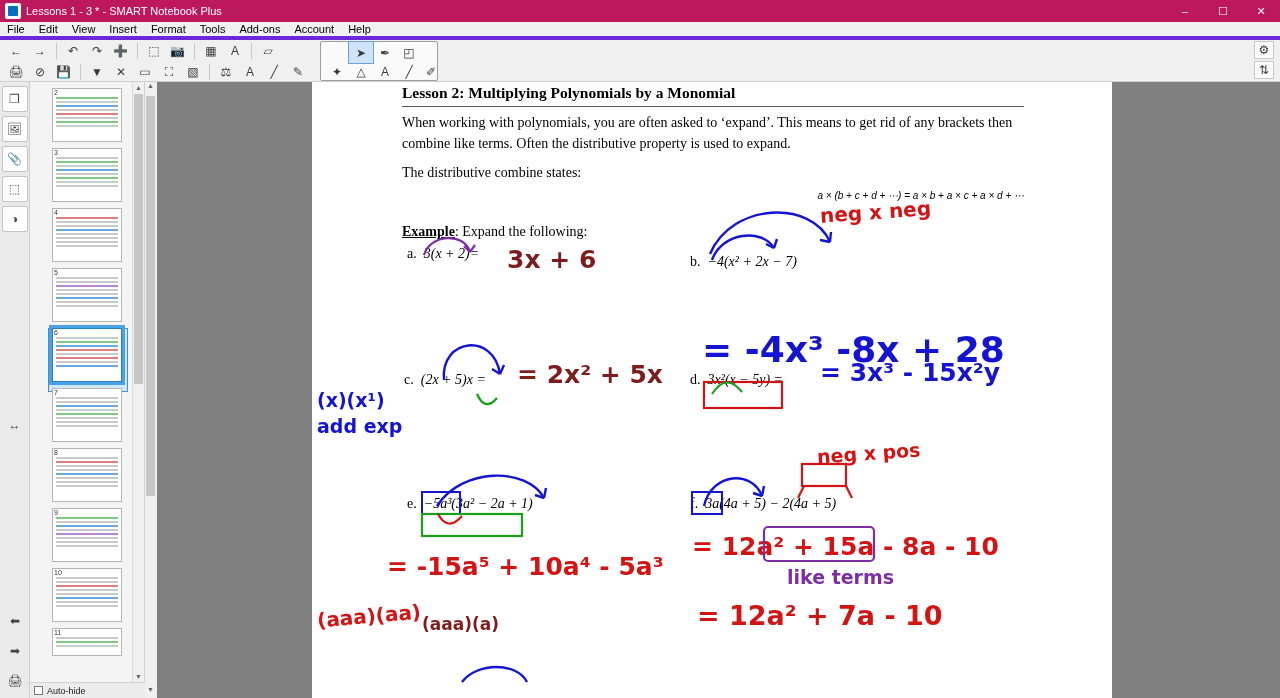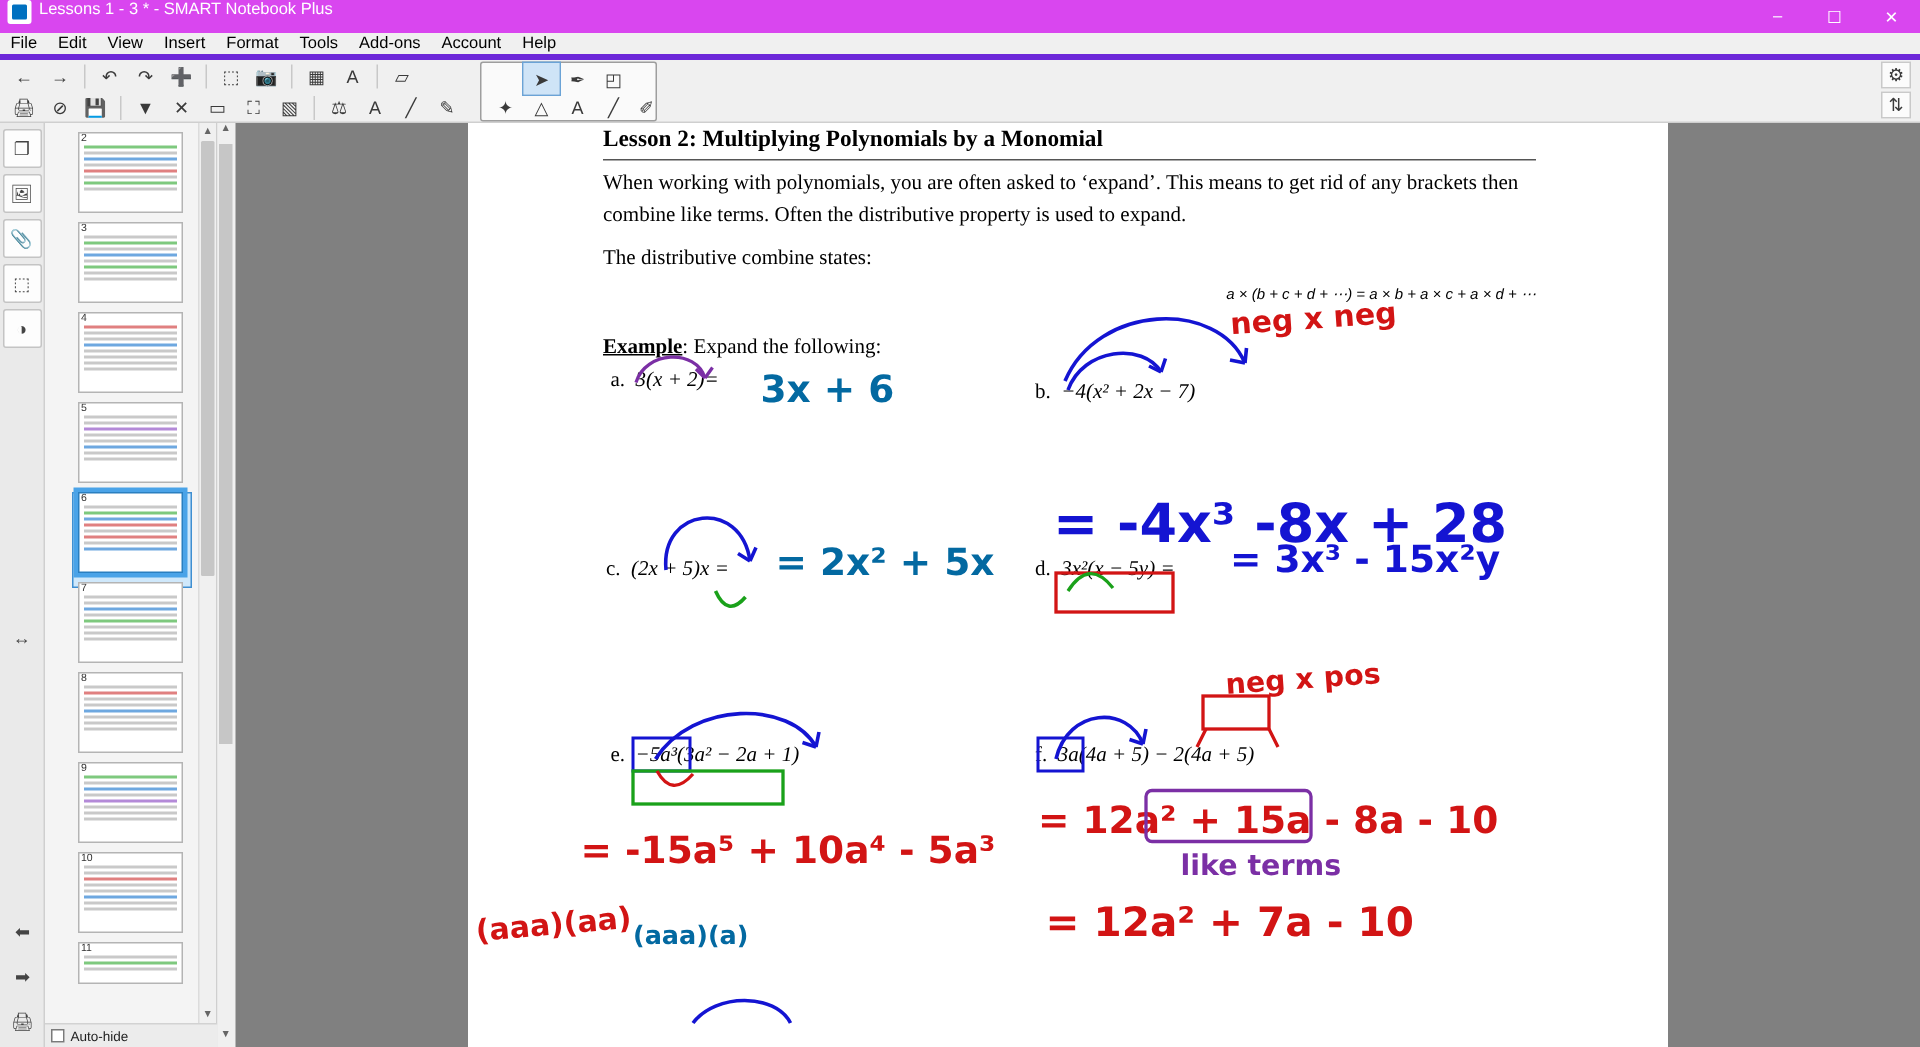--- a/index.html
+++ b/index.html
@@ -12,23 +12,23 @@
   }
   #app {
     position: relative;
     width: 1280px; height: 698px;
     background: #f0f0f0;
   }
 
   
   .titlebar {
     position: absolute; top: 0; left: 0; width: 1280px; height: 22px;
-    background: #d946ef;
+    background: #be185d;
     color: #ffffff;
-    display: flex; align-items: flex-start;
+    display: flex; align-items: center;
     font-size: 11px;
   }
   .titlebar .app-icon {
     width: 16px; height: 16px; margin: 0 5px 0 5px;
     background: #ffffff;
     border-radius: 2px;
     position: relative;
     flex: none;
   }
   .titlebar .app-icon::after {
@@ -216,21 +216,21 @@
   }
   .it-a { left: 95px; top: 164px; }
   .it-b { left: 378px; top: 172px; }
   .it-c { left: 92px; top: 290px; }
   .it-d { left: 378px; top: 290px; }
   .it-e { left: 95px; top: 414px; }
   .it-f { left: 378px; top: 414px; }
 
   .ink { position: absolute; white-space: nowrap; font-family: "DejaVu Sans", sans-serif; }
   .ink-blue { color: #1414d2; }
-  .ink-green { color: #0369a1; }
+  .ink-green { color: #7f1d1d; }
   .ink-red { color: #d21414; }
   .ink-purple { color: #7b2fa5; }
   .hand {
     font-family: "DejaVu Sans", sans-serif;
     font-weight: 600;
   }
 
   svg.overlay { position: absolute; left: 0; top: 0; width: 800px; height: 616px; pointer-events: none; }
 
   
@@ -552,20 +552,21 @@
         <div class="ink hand ink-green" style="left:195px; top:163px; font-size:25px;">3x + 6</div>
 
         <div class="ink hand ink-red" style="left:508px; top:118px; font-size:20px; transform:rotate(-4deg);">neg x neg</div>
 
         <div class="ink hand ink-blue" style="left:390px; top:215px; font-size:36px;margin-top:32px;">= -4x³ -8x + 28</div>
 
         <div class="ink hand ink-green" style="left:205px; top:278px; font-size:25px;">= 2x² + 5x</div>
 
         <div class="ink hand ink-blue" style="left:508px; top:276px; font-size:25px;">= 3x³ - 15x²y</div>
 
+        <div class="ink hand ink-blue" style="left:5px; top:305px; font-size:19px; width:90px; line-height:26px; white-space:normal;">(x)(x¹) add exp</div>
 
         <div class="ink hand ink-red" style="left:505px; top:360px; font-size:19px; transform:rotate(-4deg);">neg x pos</div>
 
         <div class="ink hand ink-red" style="left:75px; top:470px; font-size:25px;">= -15a⁵ + 10a⁴ - 5a³</div>
 
         <div class="ink hand ink-red" style="left:380px; top:450px; font-size:25px;">= 12a² + 15a - 8a - 10</div>
 
         <div class="ink hand ink-purple" style="left:475px; top:484px; font-size:19px;">like terms</div>
 
         <div class="ink hand ink-red" style="left:385px; top:518px; font-size:27px;">= 12a² + 7a - 10</div>

